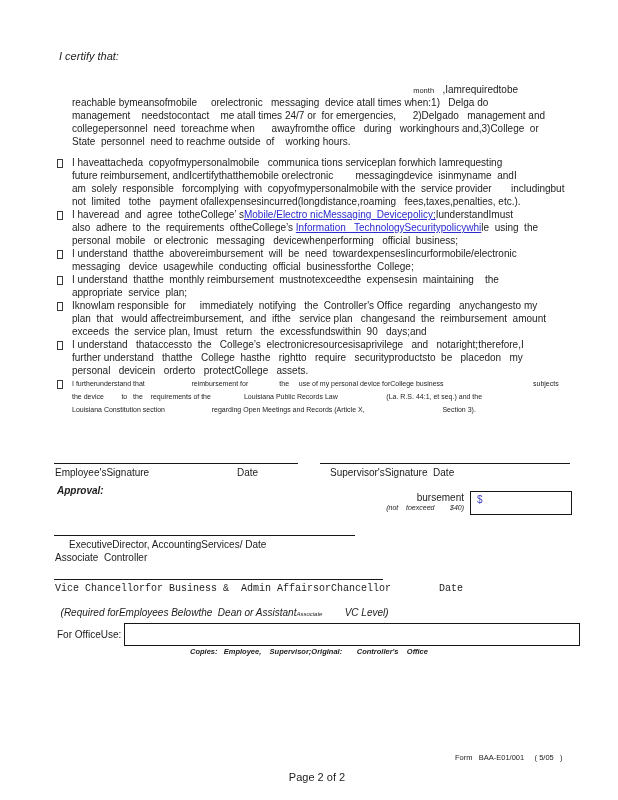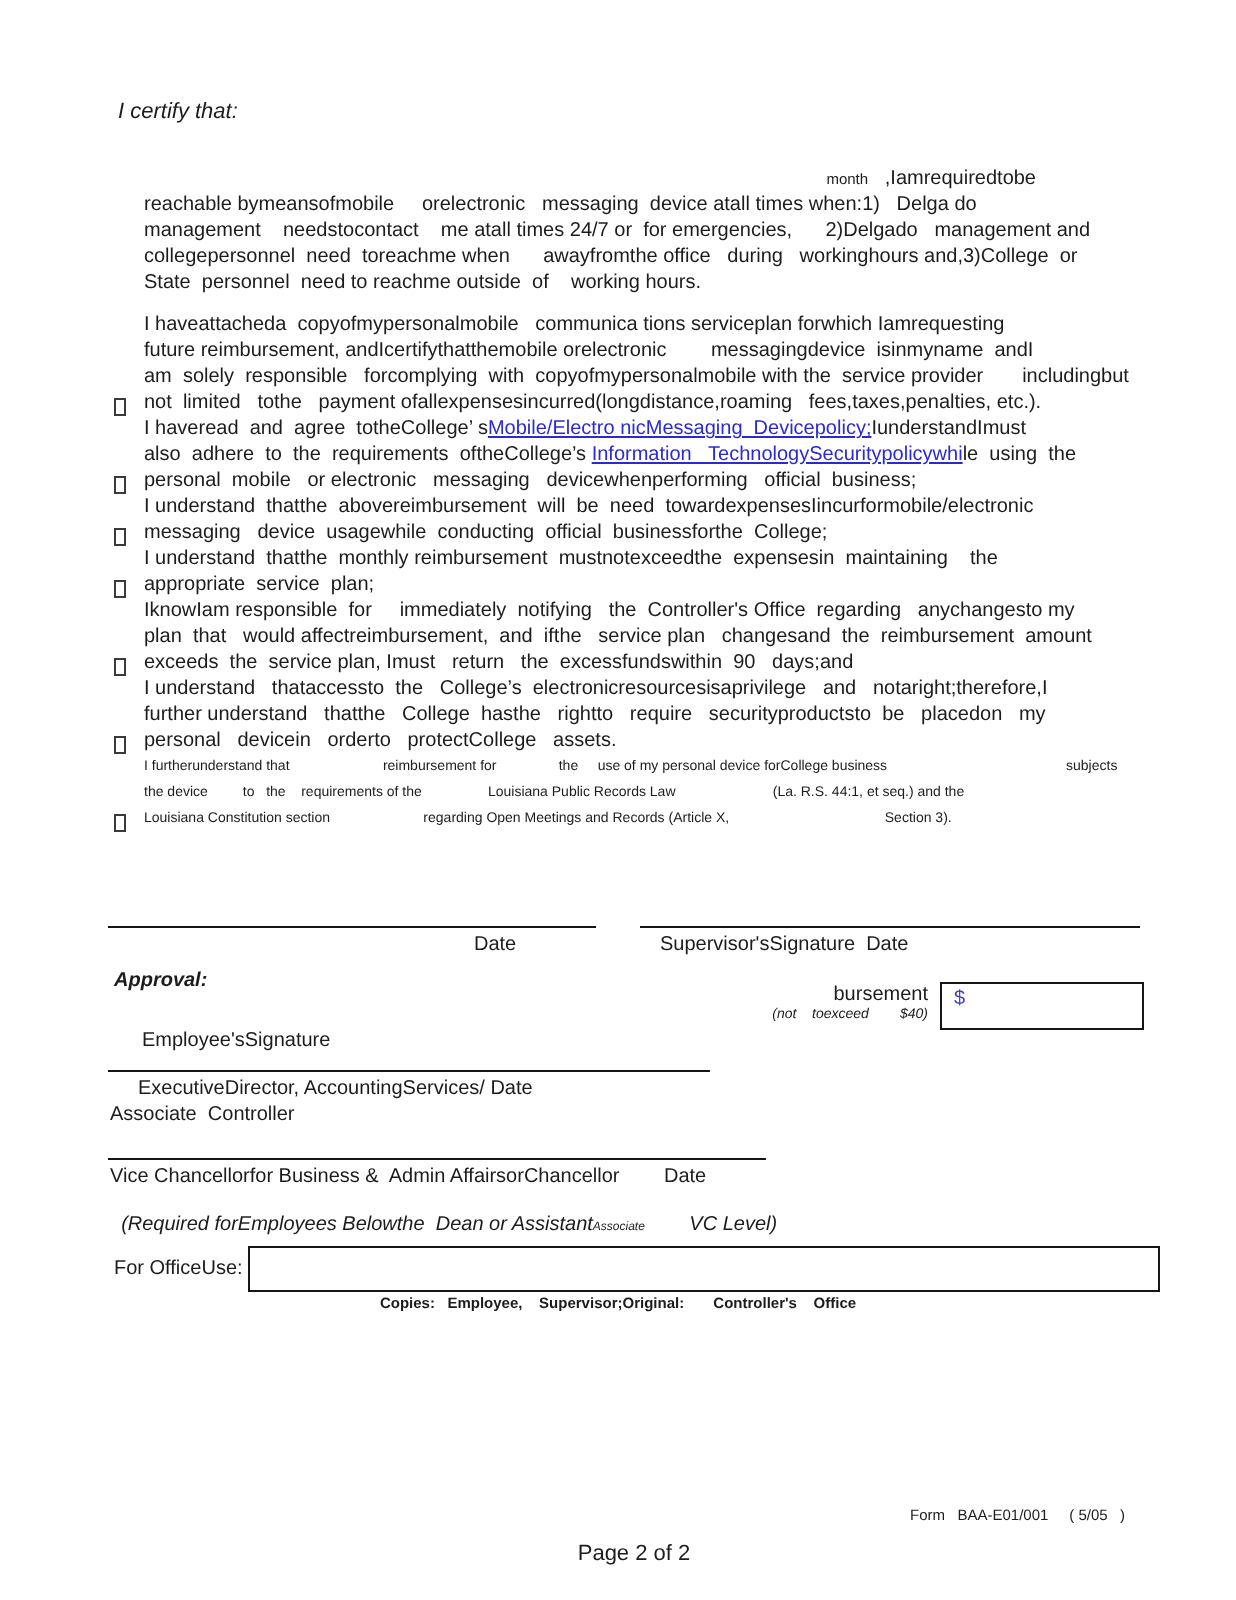--- a/index.html
+++ b/index.html
@@ -12,57 +12,57 @@
   .tline{white-space:pre;line-height:13px;height:13px;font-size:10px;}
   .sm{font-size:7.5px;}
   .link{color:#2a2ad0;text-decoration:underline;cursor:pointer;margin-top:25px;}
 
   #certify-heading{left:59px;top:50px;font-style:italic;font-size:11px;}
 
   #intro-paragraph{left:72px;top:83px;width:460px;}
   #intro-paragraph .tline:first-child{text-align:right;padding-right:14px;}
 
   #certification-list{left:57px;top:156px;width:530px;}
-  .bullet-item{display:flex;align-items:flex-end;}
+  .bullet-item{display:flex;align-items:flex-start;}
   .bullet-marker{
     flex:none;display:inline-block;width:4px;height:7px;
     border:1px solid #3a3a3a;margin:3px 9px 0 0;background:#fff;
   }
   .bullet-item.small .tline{font-size:7px;}
 
   .rule{border-top:1.4px solid #161616;height:0;}
   #sig-rule-left{left:54px;top:463px;width:244px;}
   #sig-rule-right{left:320px;top:463px;width:250px;}
   .lbl{font-size:10px;white-space:pre;}
-  #employee-sig-label{left:71px;top:467px;margin-top:48px;}
+  #employee-sig-label{left:55px;top:467px;}
   #employee-date-label{left:237px;top:467px;}
   #supervisor-sig-label{left:330px;top:467px;}
 
   #approval-label{left:57px;top:485px;font-size:10px;font-weight:bold;font-style:italic;}
 
   #reimbursement-caption{left:350px;top:492px;width:114px;text-align:right;}
   #reimbursement-caption .cap1{font-size:10px;white-space:pre;}
   #reimbursement-caption .cap2{font-size:7px;font-style:italic;white-space:pre;margin-top:1px;}
 
   #amount-box{left:470px;top:491px;width:100px;height:22px;border:1.4px solid #161616;}
   #amount-box .dollar{font-size:10px;color:#4040c0;padding:2px 0 0 6px;display:block;}
 
   #exec-rule{left:54px;top:535px;width:301px;}
   #exec-label{left:69px;top:539px;}
   #exec-label2{left:55px;top:552px;}
 
   #vice-rule{left:54px;top:579px;width:329px;}
-  #vice-label{left:55px;top:583px;}
+  #vice-label{left:55px;top:583px;font-family:Liberation Mono, monospace;}
   #vice-label2{left:55px;top:596px;font-style:italic;}
   #vice-label2 .tiny{font-size:6px;}
 
   #office-use-label{left:57px;top:629px;}
   #office-use-box{left:124px;top:623px;width:454px;height:21px;border:1.4px solid #161616;background:#fff;}
   #copies-line{left:149px;top:647px;width:320px;text-align:center;
-    font-size:7.5px;font-weight:bold;white-space:pre;}
+    font-size:7.5px;font-weight:bold;font-style:italic;white-space:pre;}
 
   #footer-form{left:455px;top:753px;font-size:7.5px;white-space:pre;}
   #footer-page{left:0;top:771px;width:634px;text-align:center;font-size:11px;}
 </style>
 </head>
 <body>
 
 <div id="certify-heading" class="abs">I certify   that:</div>
 
 <div id="intro-paragraph" class="abs">

